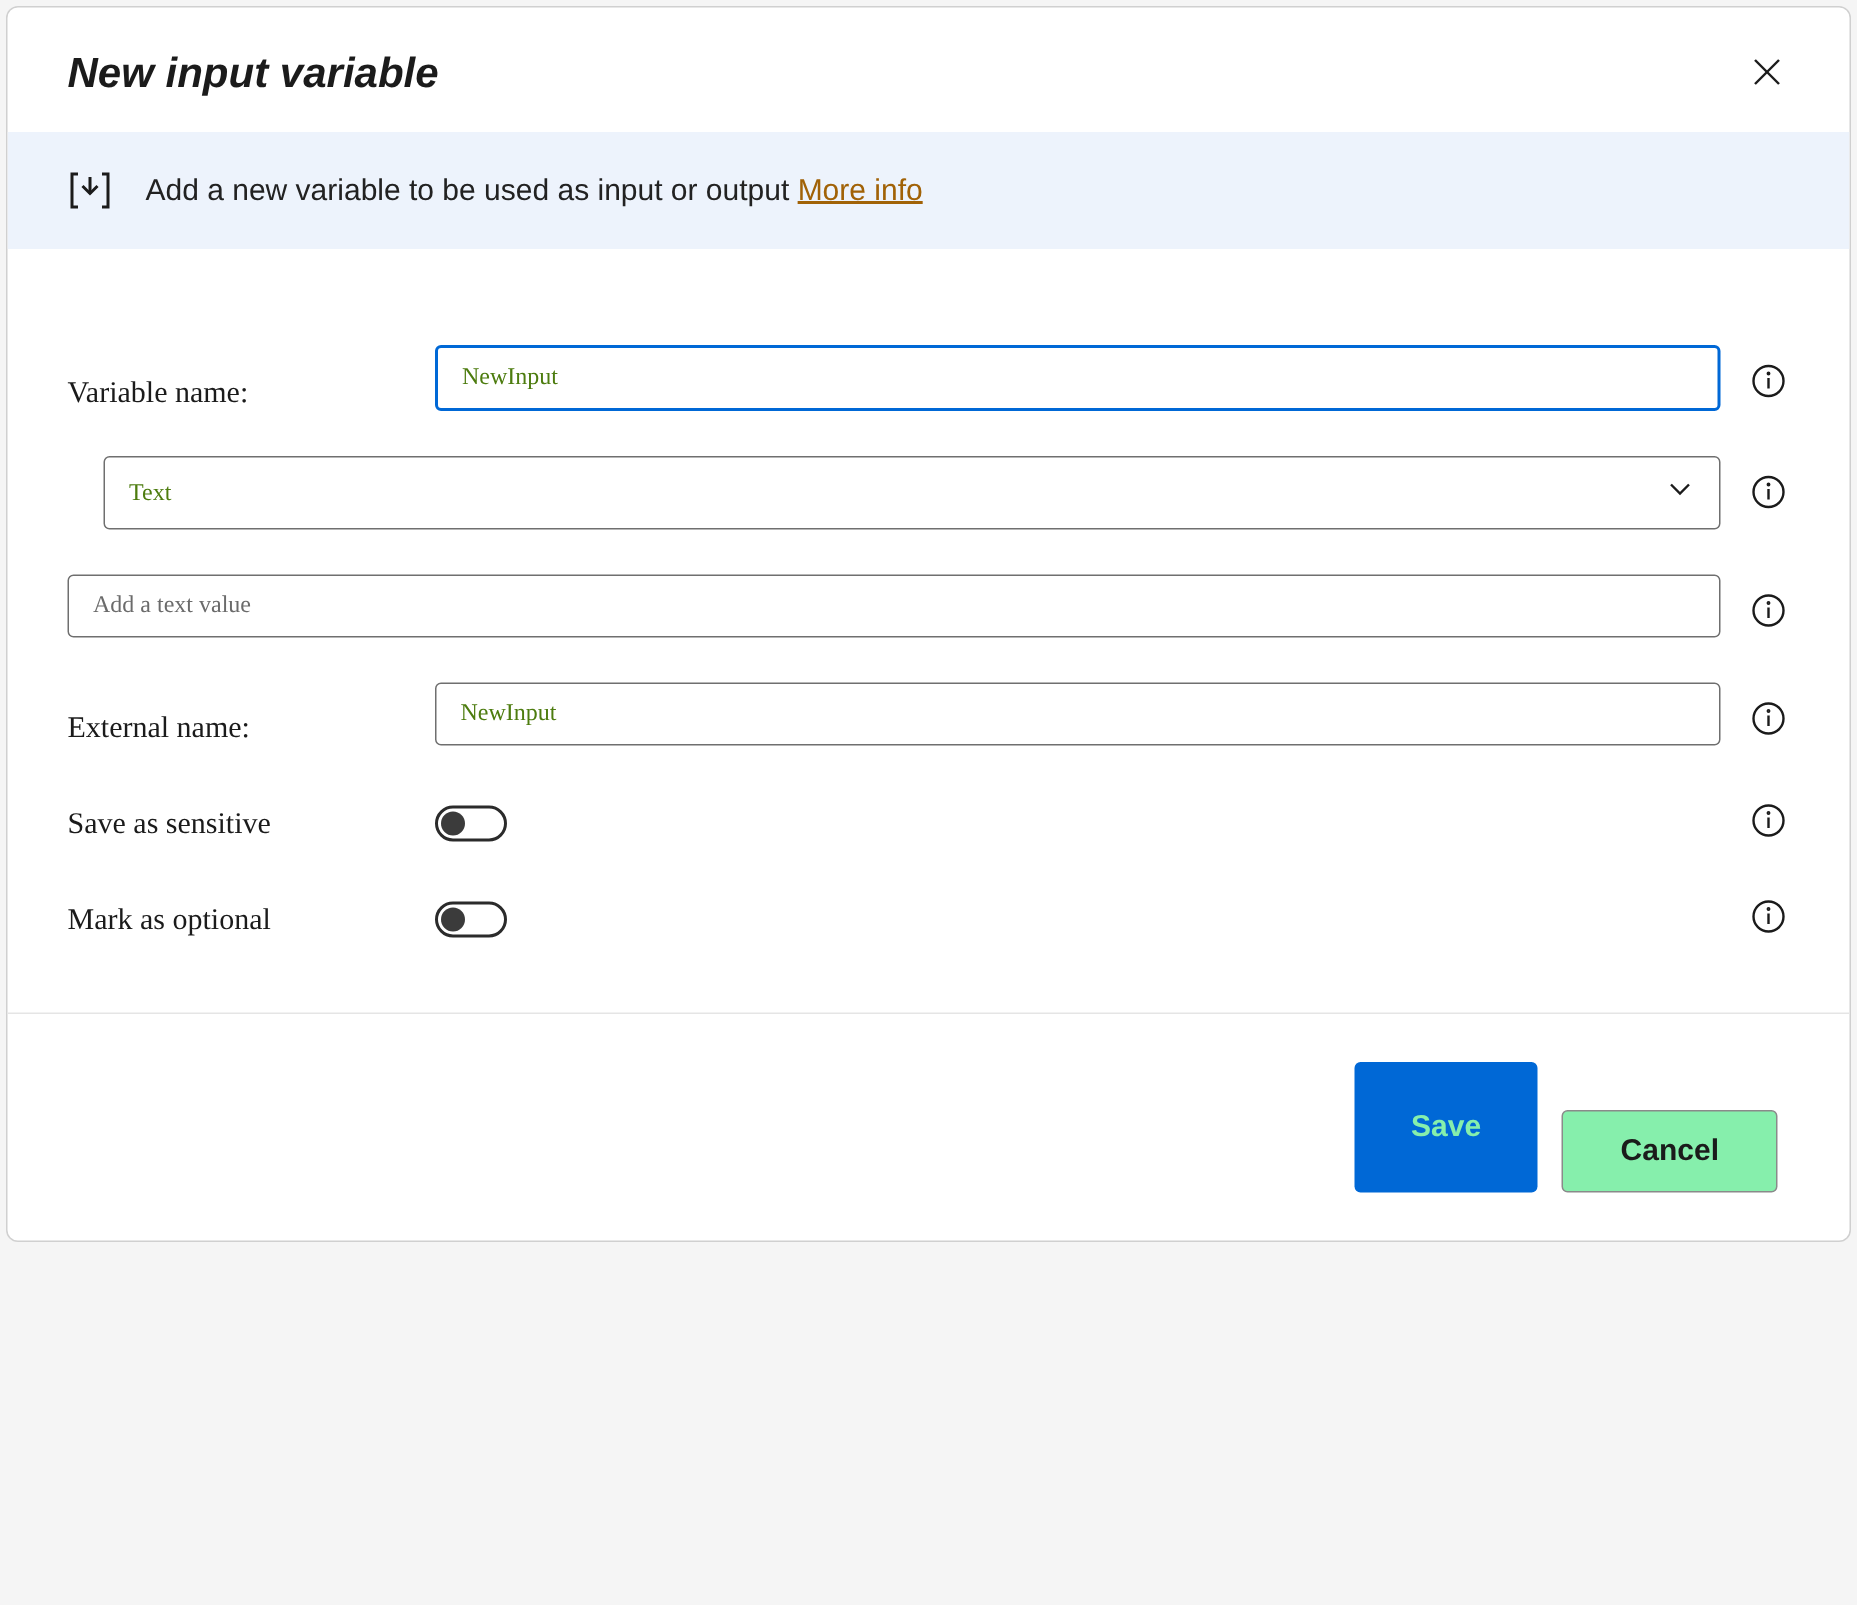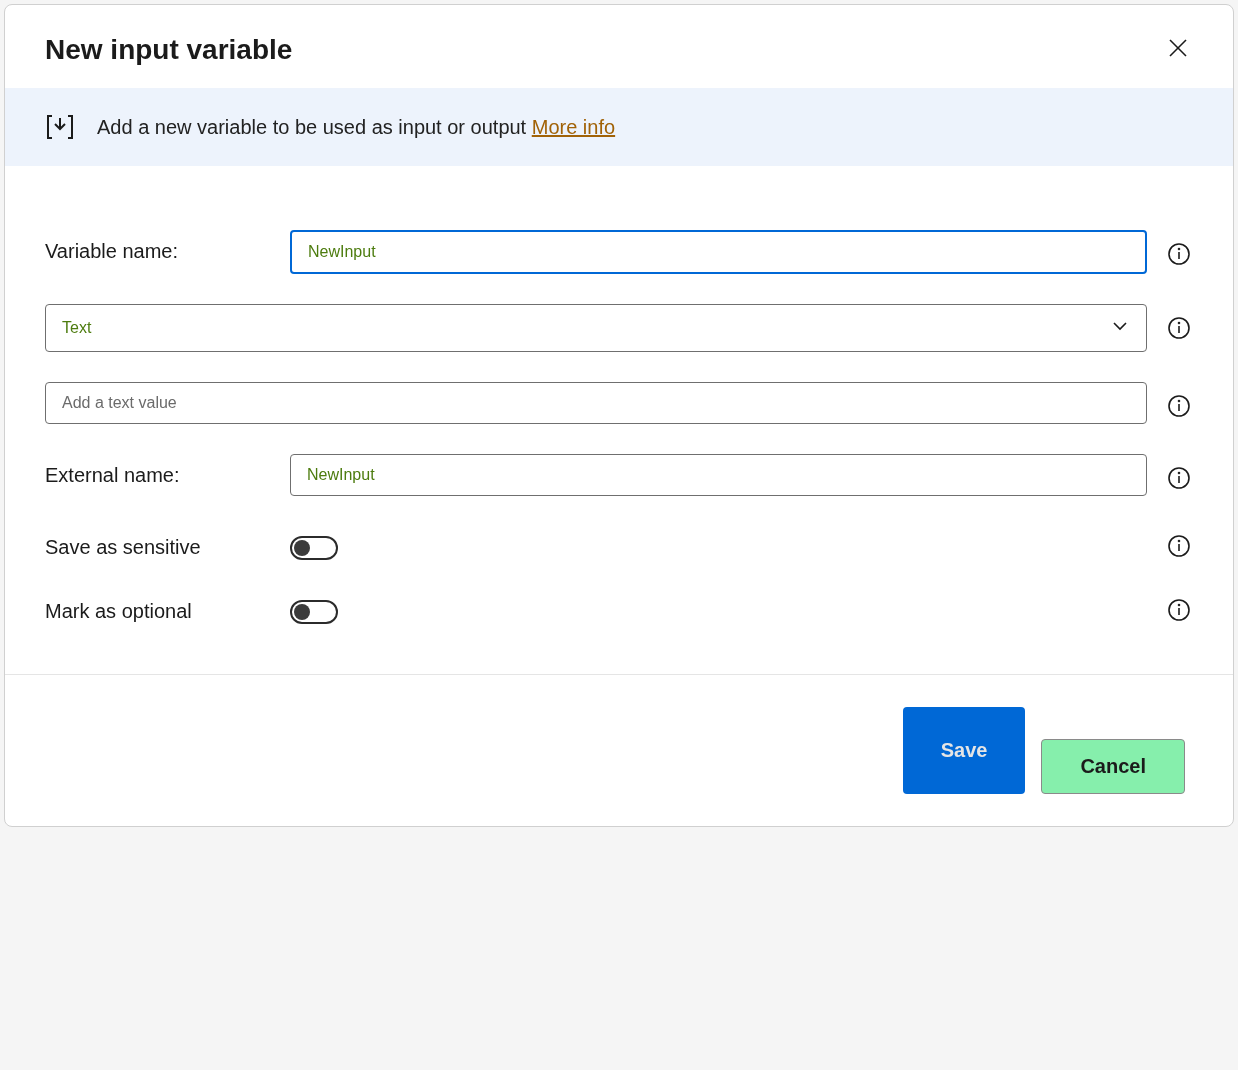--- a/index.html
+++ b/index.html
@@ -16,22 +16,23 @@
   background: #fff;
   border: 1px solid #d0d0d0;
   border-radius: 8px;
   overflow: hidden;
   display: flex;
   flex-direction: column;
 }
 .dialog-header {
   display: flex;
   justify-content: space-between;
-  align-items: flex-end;
+  align-items: flex-start;
   padding: 28px 40px 22px 40px;
+  font-style: italic;
 }
 .dialog-title {
   font-size: 28px;
   font-weight: 600;
   color: #1b1b1b;
 }
 .close-btn {
   background: none;
   border: none;
   cursor: pointer;
@@ -52,21 +53,22 @@
   text-decoration: underline;
 }
 .form-body {
   padding: 64px 40px 50px 40px;
   display: flex;
   flex-direction: column;
   gap: 30px;
 }
 .form-row {
   display: flex;
-  align-items: flex-start;
+  align-items: flex-end;
+  font-family: Liberation Serif, serif;
 }
 .form-label {
   width: 245px;
   font-size: 20px;
   color: #1b1b1b;
   padding-top: 10px;
 }
 .control-col {
   flex: 1;
   display: flex;
@@ -87,20 +89,21 @@
   border: 2px solid #0068d6;
 }
 .text-input::placeholder, .textarea-input::placeholder {
   color: #6b6b6b;
 }
 .select-input {
   display: flex;
   justify-content: space-between;
   align-items: center;
   cursor: pointer;
+  margin-left: 24px;
 }
 .textarea-input {
   min-height: 120px;
   resize: none;
 }
 .info-icon {
   width: 28px;
   height: 28px;
   display: flex;
   align-items: center;
@@ -142,21 +145,21 @@
 .btn {
   font-size: 20px;
   font-family: inherit;
   font-weight: 600;
   padding: 15px 38px;
   border-radius: 4px;
   cursor: pointer;
 }
 .btn-primary {
   background: #0068d6;
-  color: #e5e5e5;
+  color: #86efac;
   border: none;
 }
 .btn-secondary {
   background: #86efac;
   color: #1b1b1b;
   border: 1px solid #8a8a8a;
   margin-top: 32px;
 }
 </style>
 </head>

